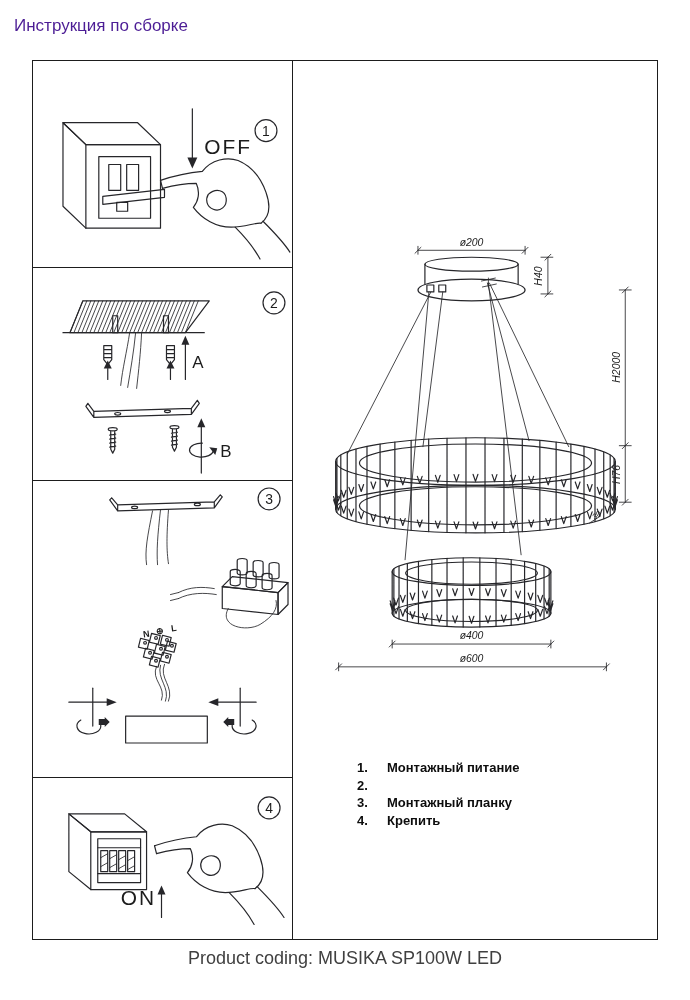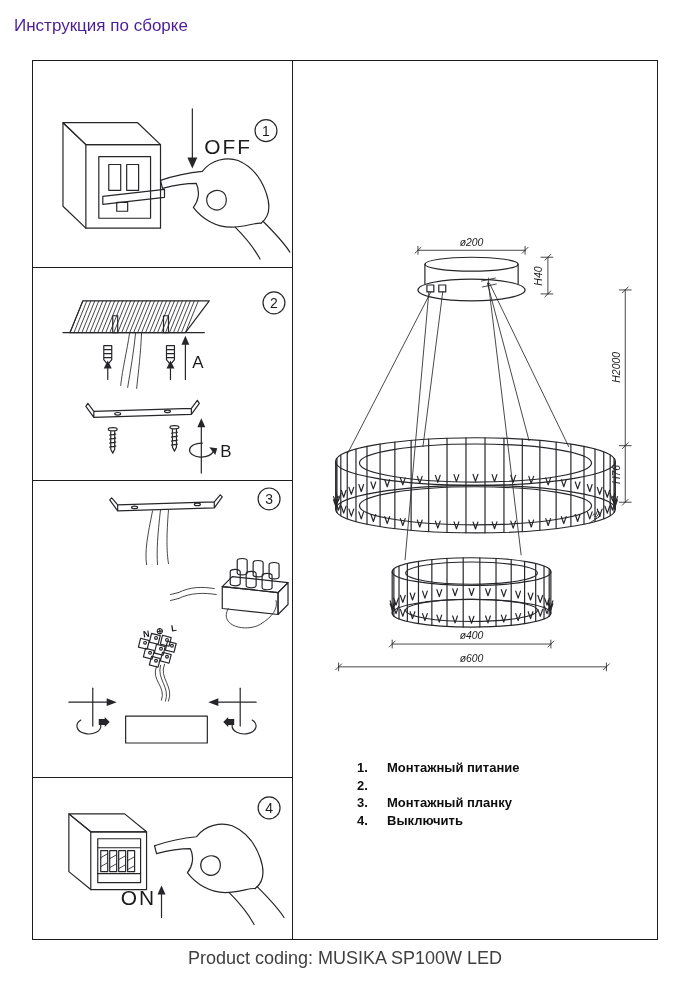--- a/index.html
+++ b/index.html
@@ -272,20 +272,20 @@
         </div>
         <div class="instr-row">
           <span class="instr-num">2.</span>
         </div>
         <div class="instr-row">
           <span class="instr-num">3.</span>
           <span>Монтажный планку</span>
         </div>
         <div class="instr-row">
           <span class="instr-num">4.</span>
-          <span>Выключить</span>
+          <span>Крепить</span>
         </div>
       </div>
     </div>
   </div>
 
   <div class="footer">Product coding: MUSIKA SP100W LED</div>
 </div>
 
 </body></html>

